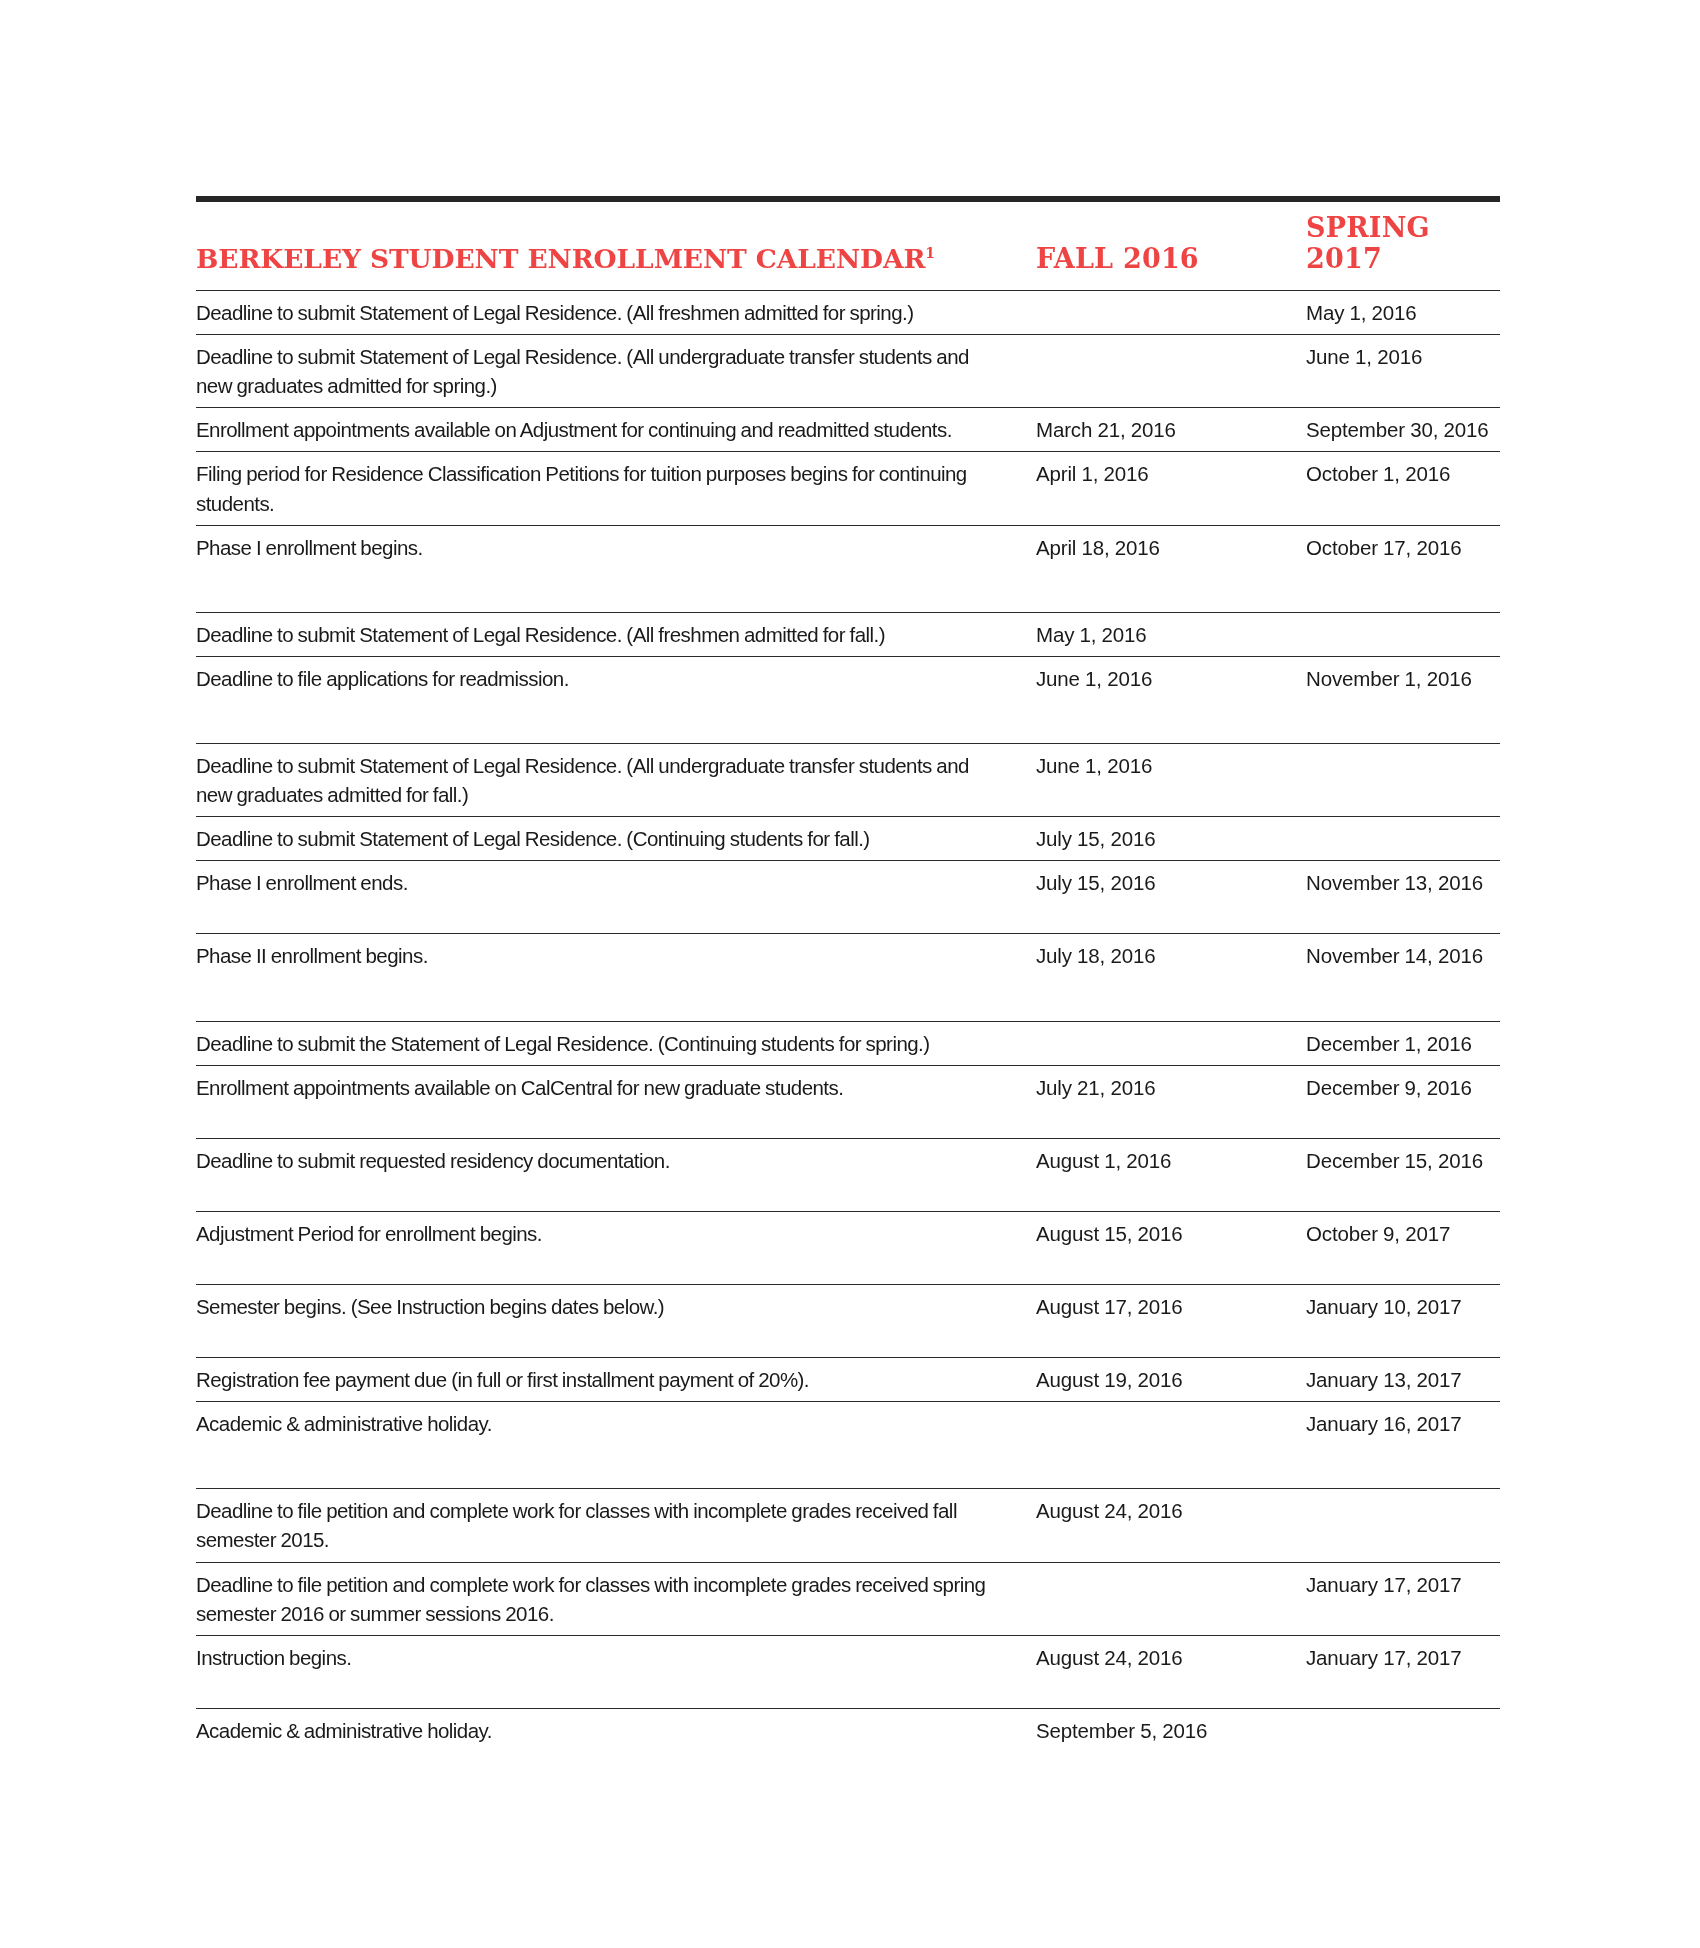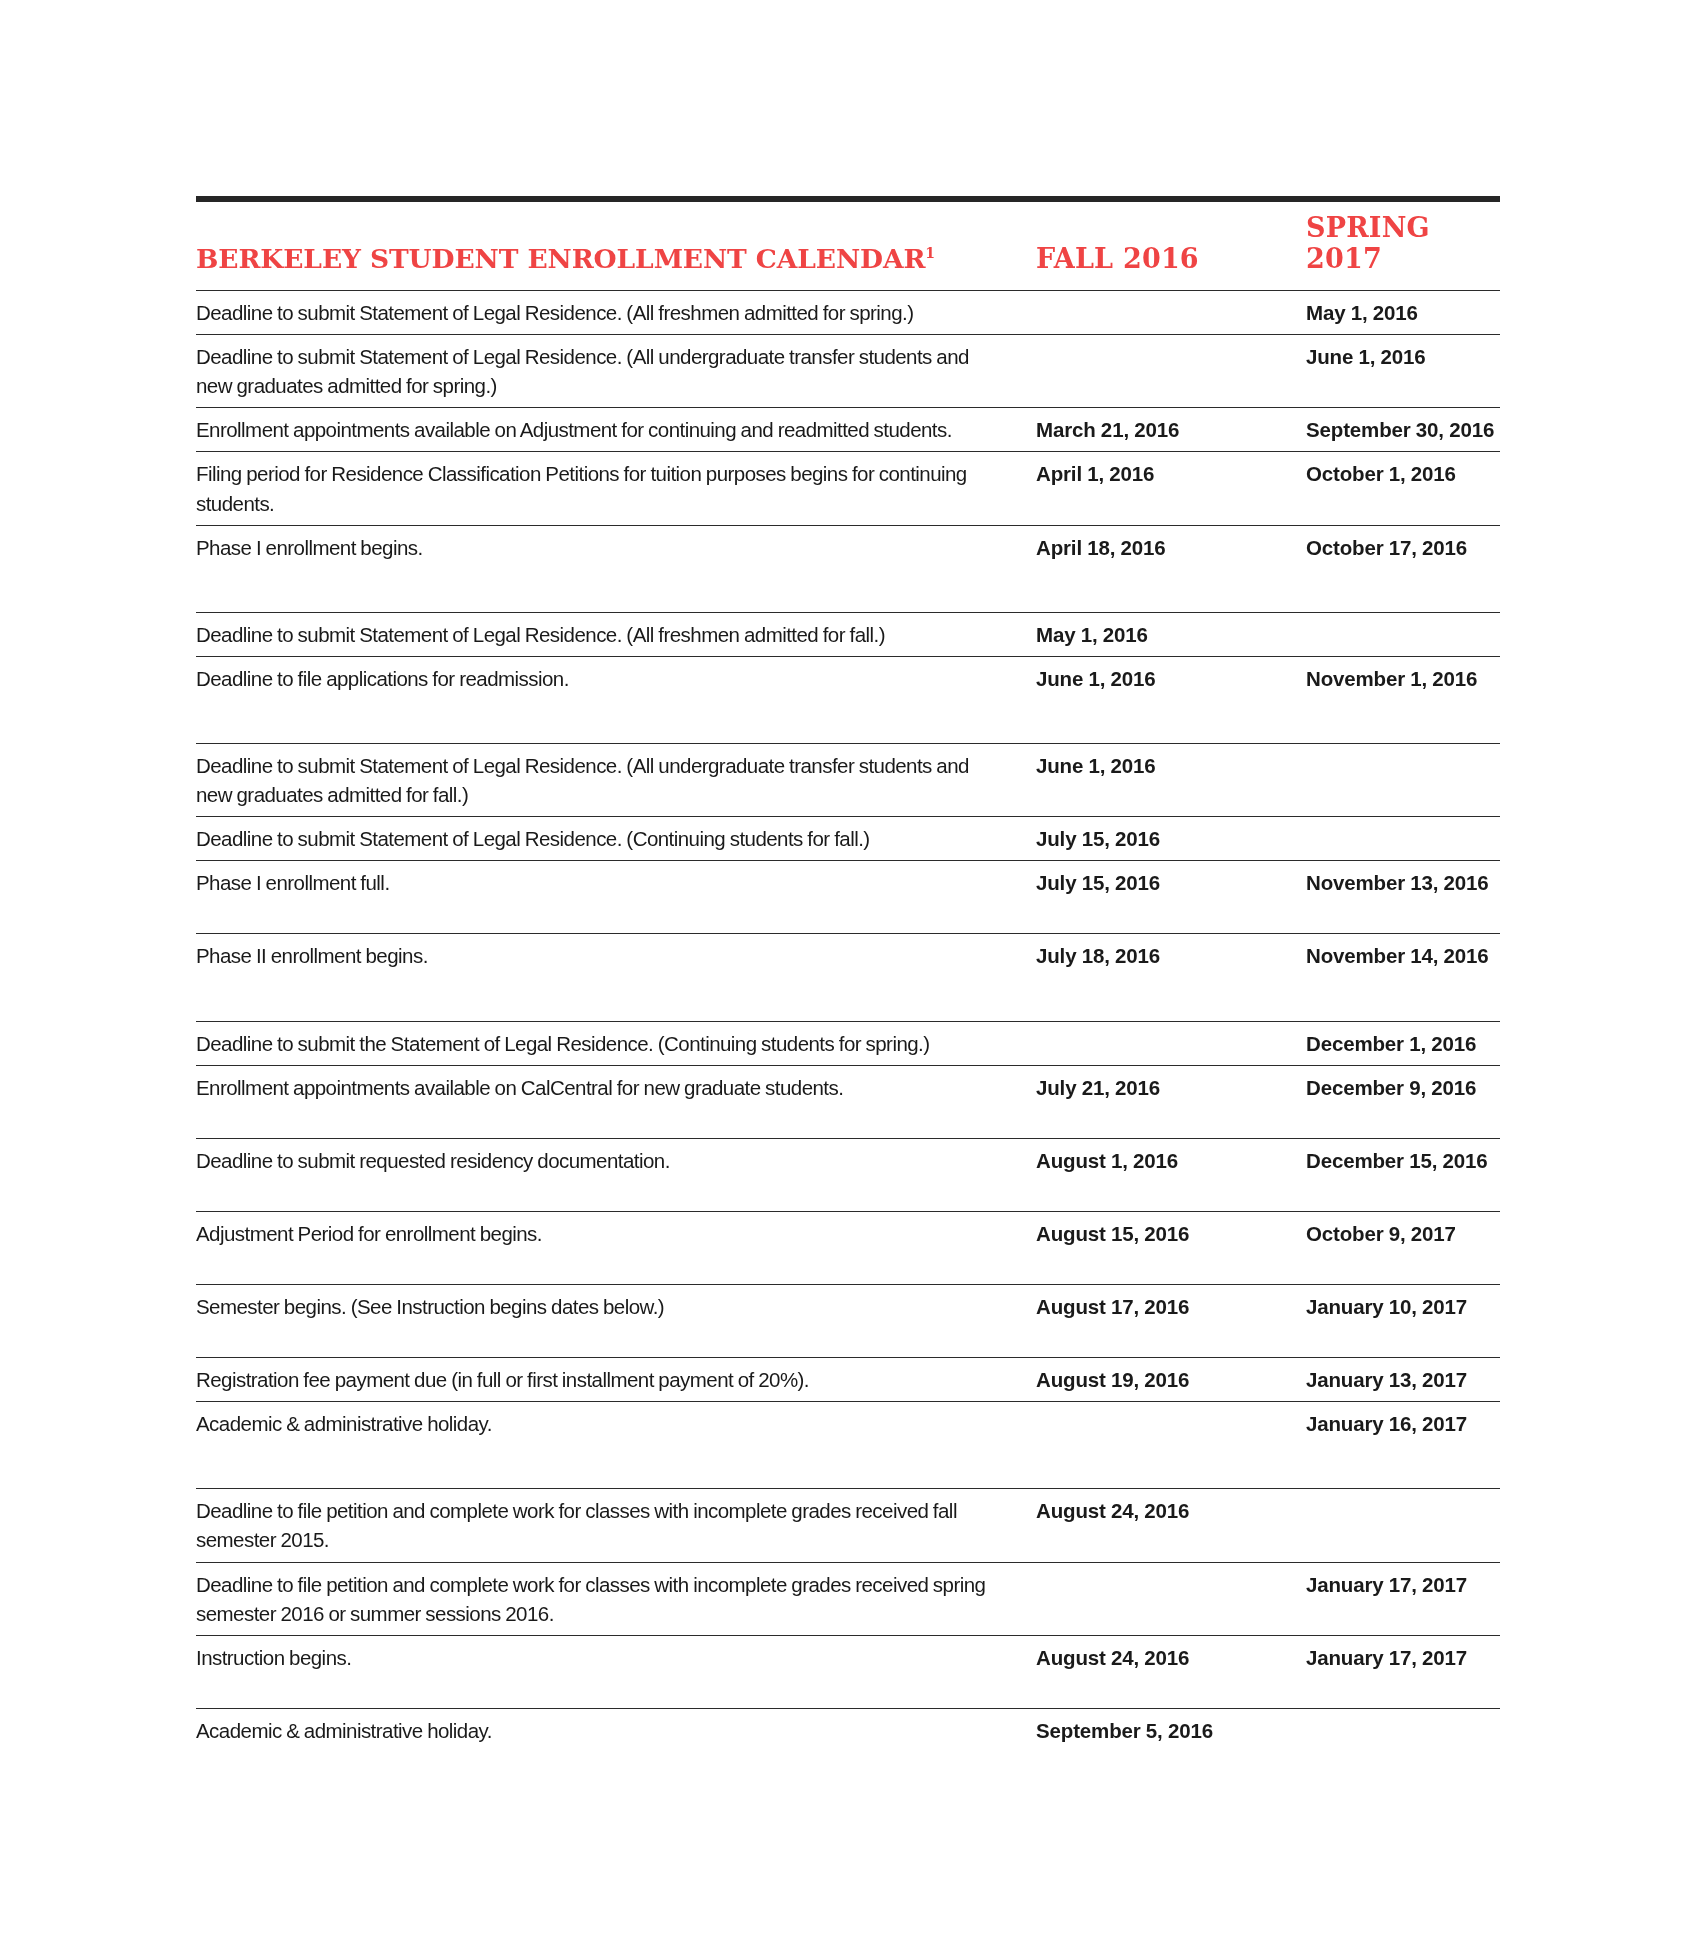--- a/index.html
+++ b/index.html
@@ -73,21 +73,20 @@
   }
   td.desc {
     padding-right: 28px;
     letter-spacing: -0.55px;
     word-spacing: -0.6px;
   }
   td.date {
     letter-spacing: -0.15px;
     word-spacing: -0.3px;
     padding-left: 4px;
-    font-weight: bold;
   }
   td.date.spring { padding-left: 6px; }
 
   
   tr.tall td { padding-bottom: 36px; }
   tr.xtall td { padding-bottom: 50px; }
 </style>
 </head>
 <body>
 
@@ -149,21 +148,21 @@
             <td class="desc">Deadline to submit Statement of Legal Residence. (All undergraduate transfer students and new graduates admitted for fall.)</td>
             <td class="date fall">June 1, 2016</td>
             <td class="date spring"></td>
           </tr>
           <tr>
             <td class="desc">Deadline to submit Statement of Legal Residence. (Continuing students for fall.)</td>
             <td class="date fall">July 15, 2016</td>
             <td class="date spring"></td>
           </tr>
           <tr class="tall">
-            <td class="desc">Phase I enrollment full.</td>
+            <td class="desc">Phase I enrollment ends.</td>
             <td class="date fall">July 15, 2016</td>
             <td class="date spring">November 13, 2016</td>
           </tr>
           <tr class="xtall">
             <td class="desc">Phase II enrollment begins.</td>
             <td class="date fall">July 18, 2016</td>
             <td class="date spring">November 14, 2016</td>
           </tr>
           <tr>
             <td class="desc">Deadline to submit the Statement of Legal Residence. (Continuing students for spring.)</td>

